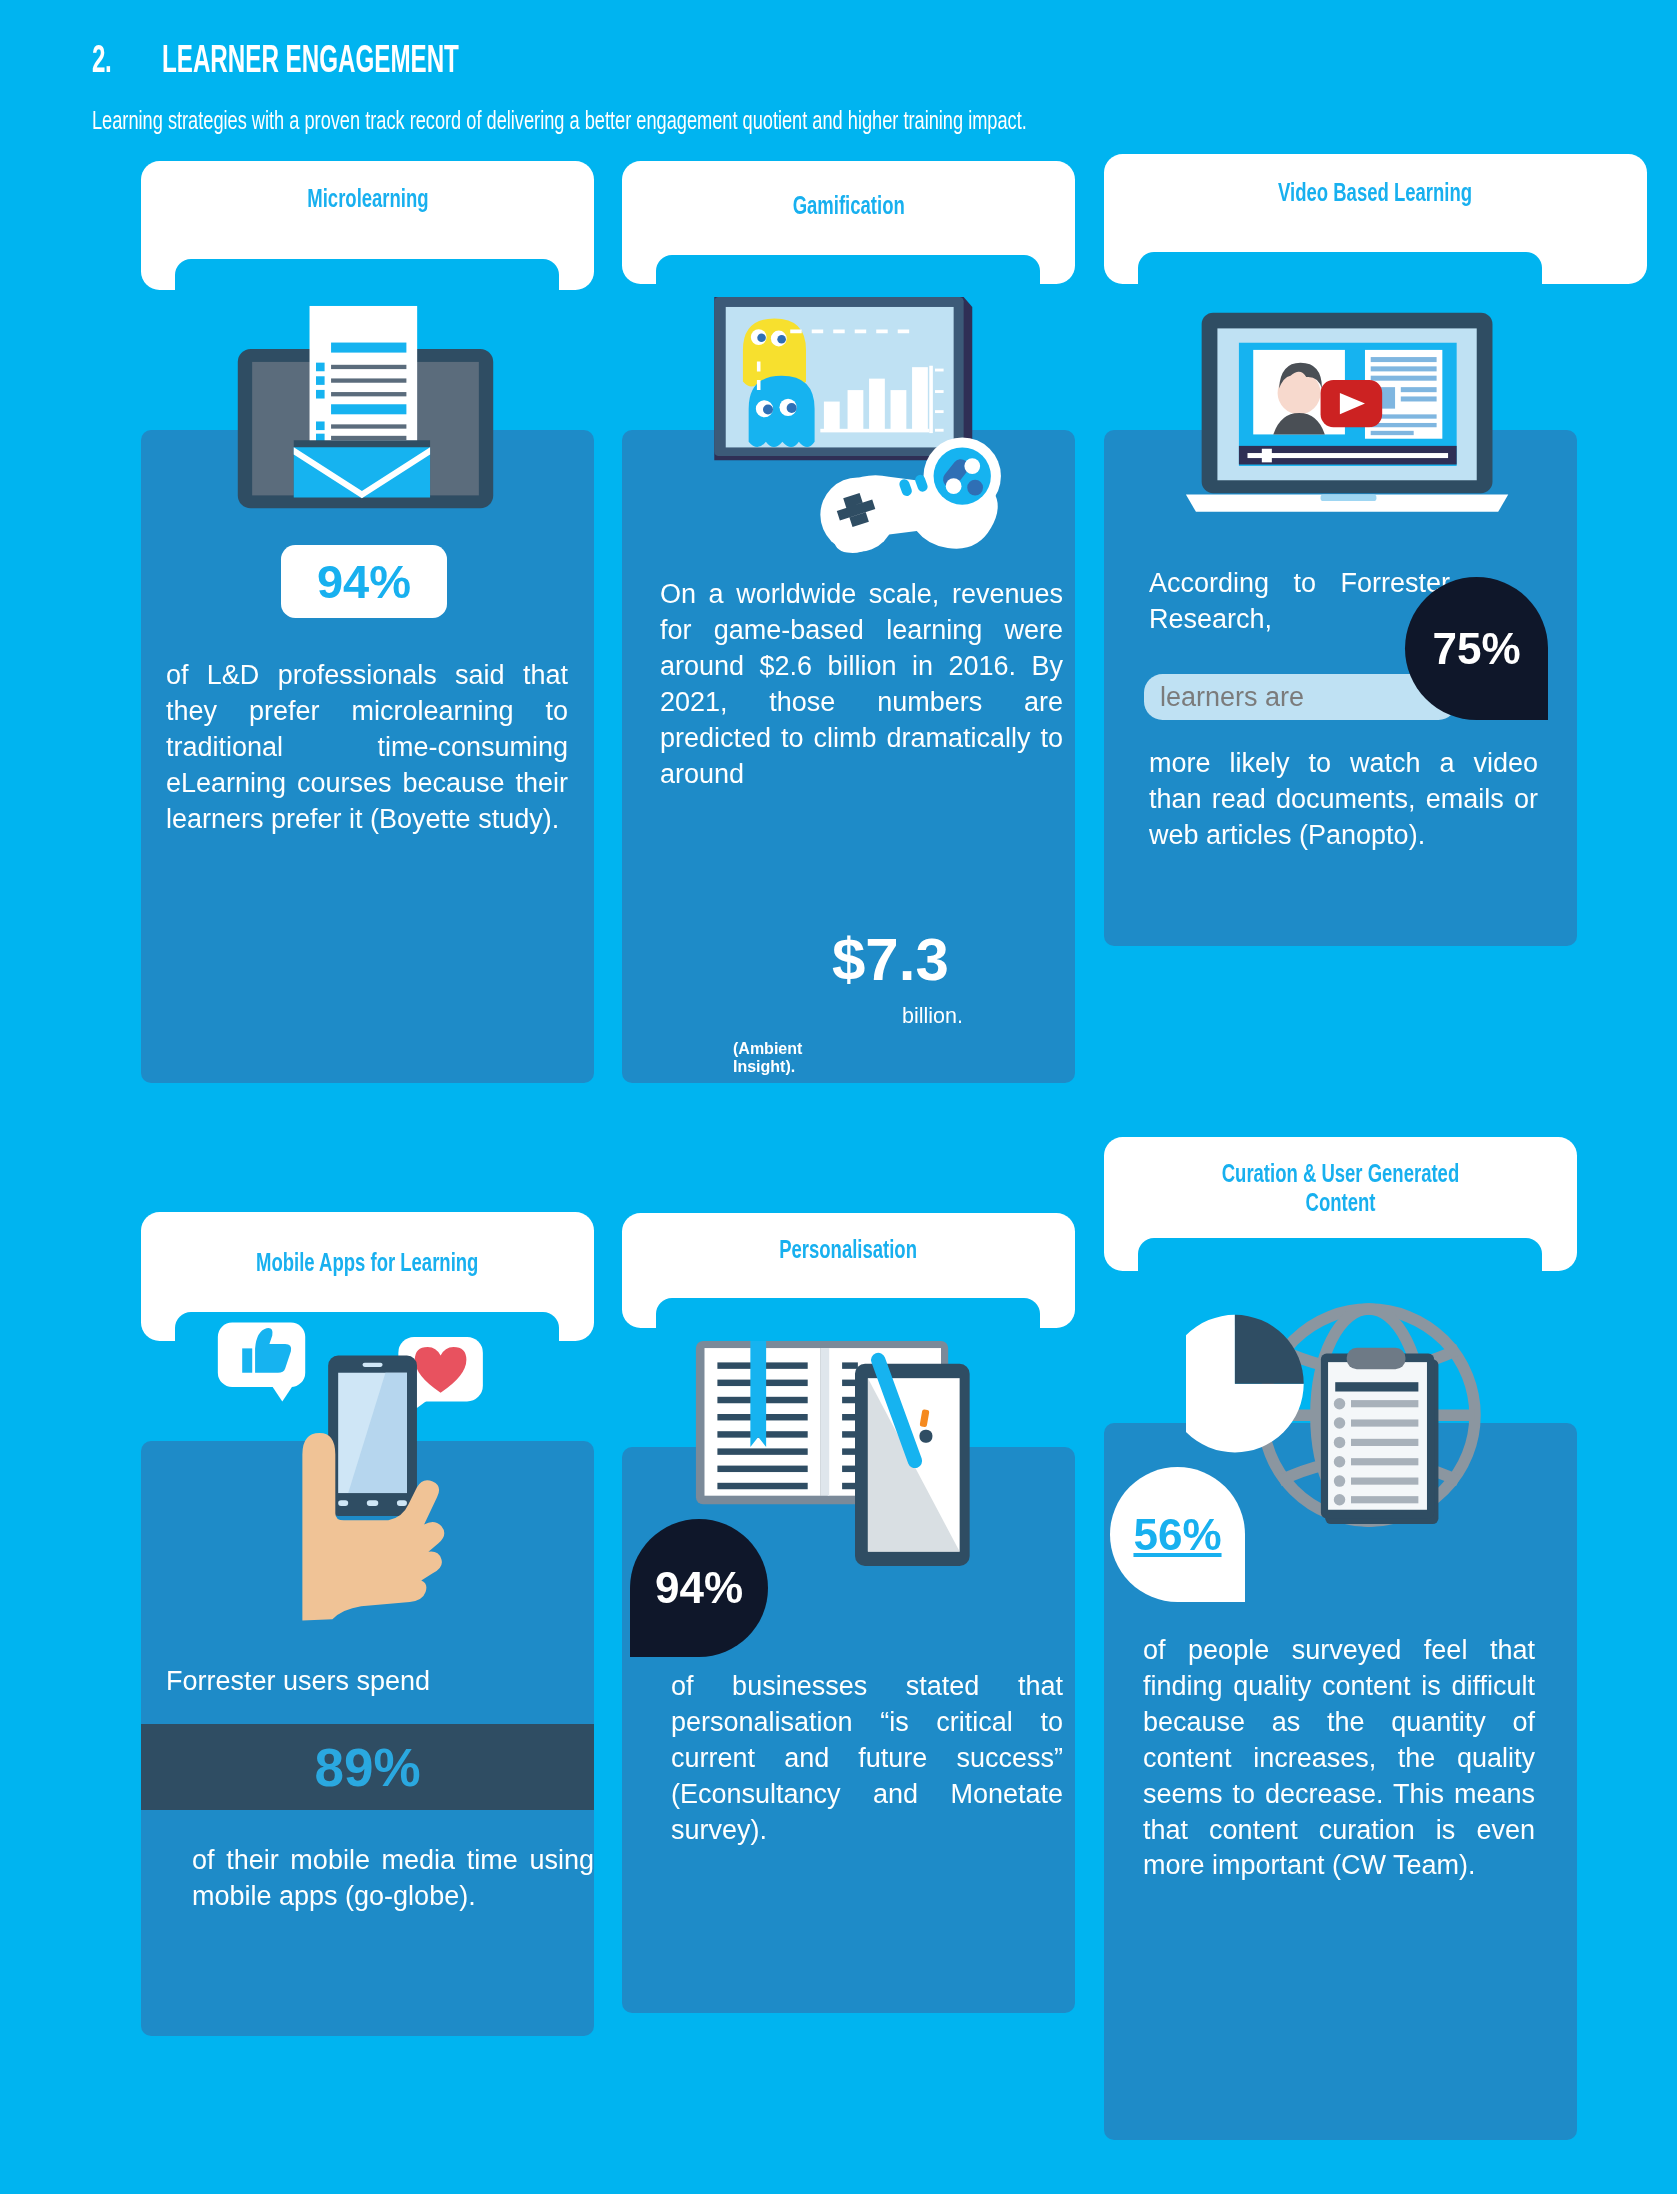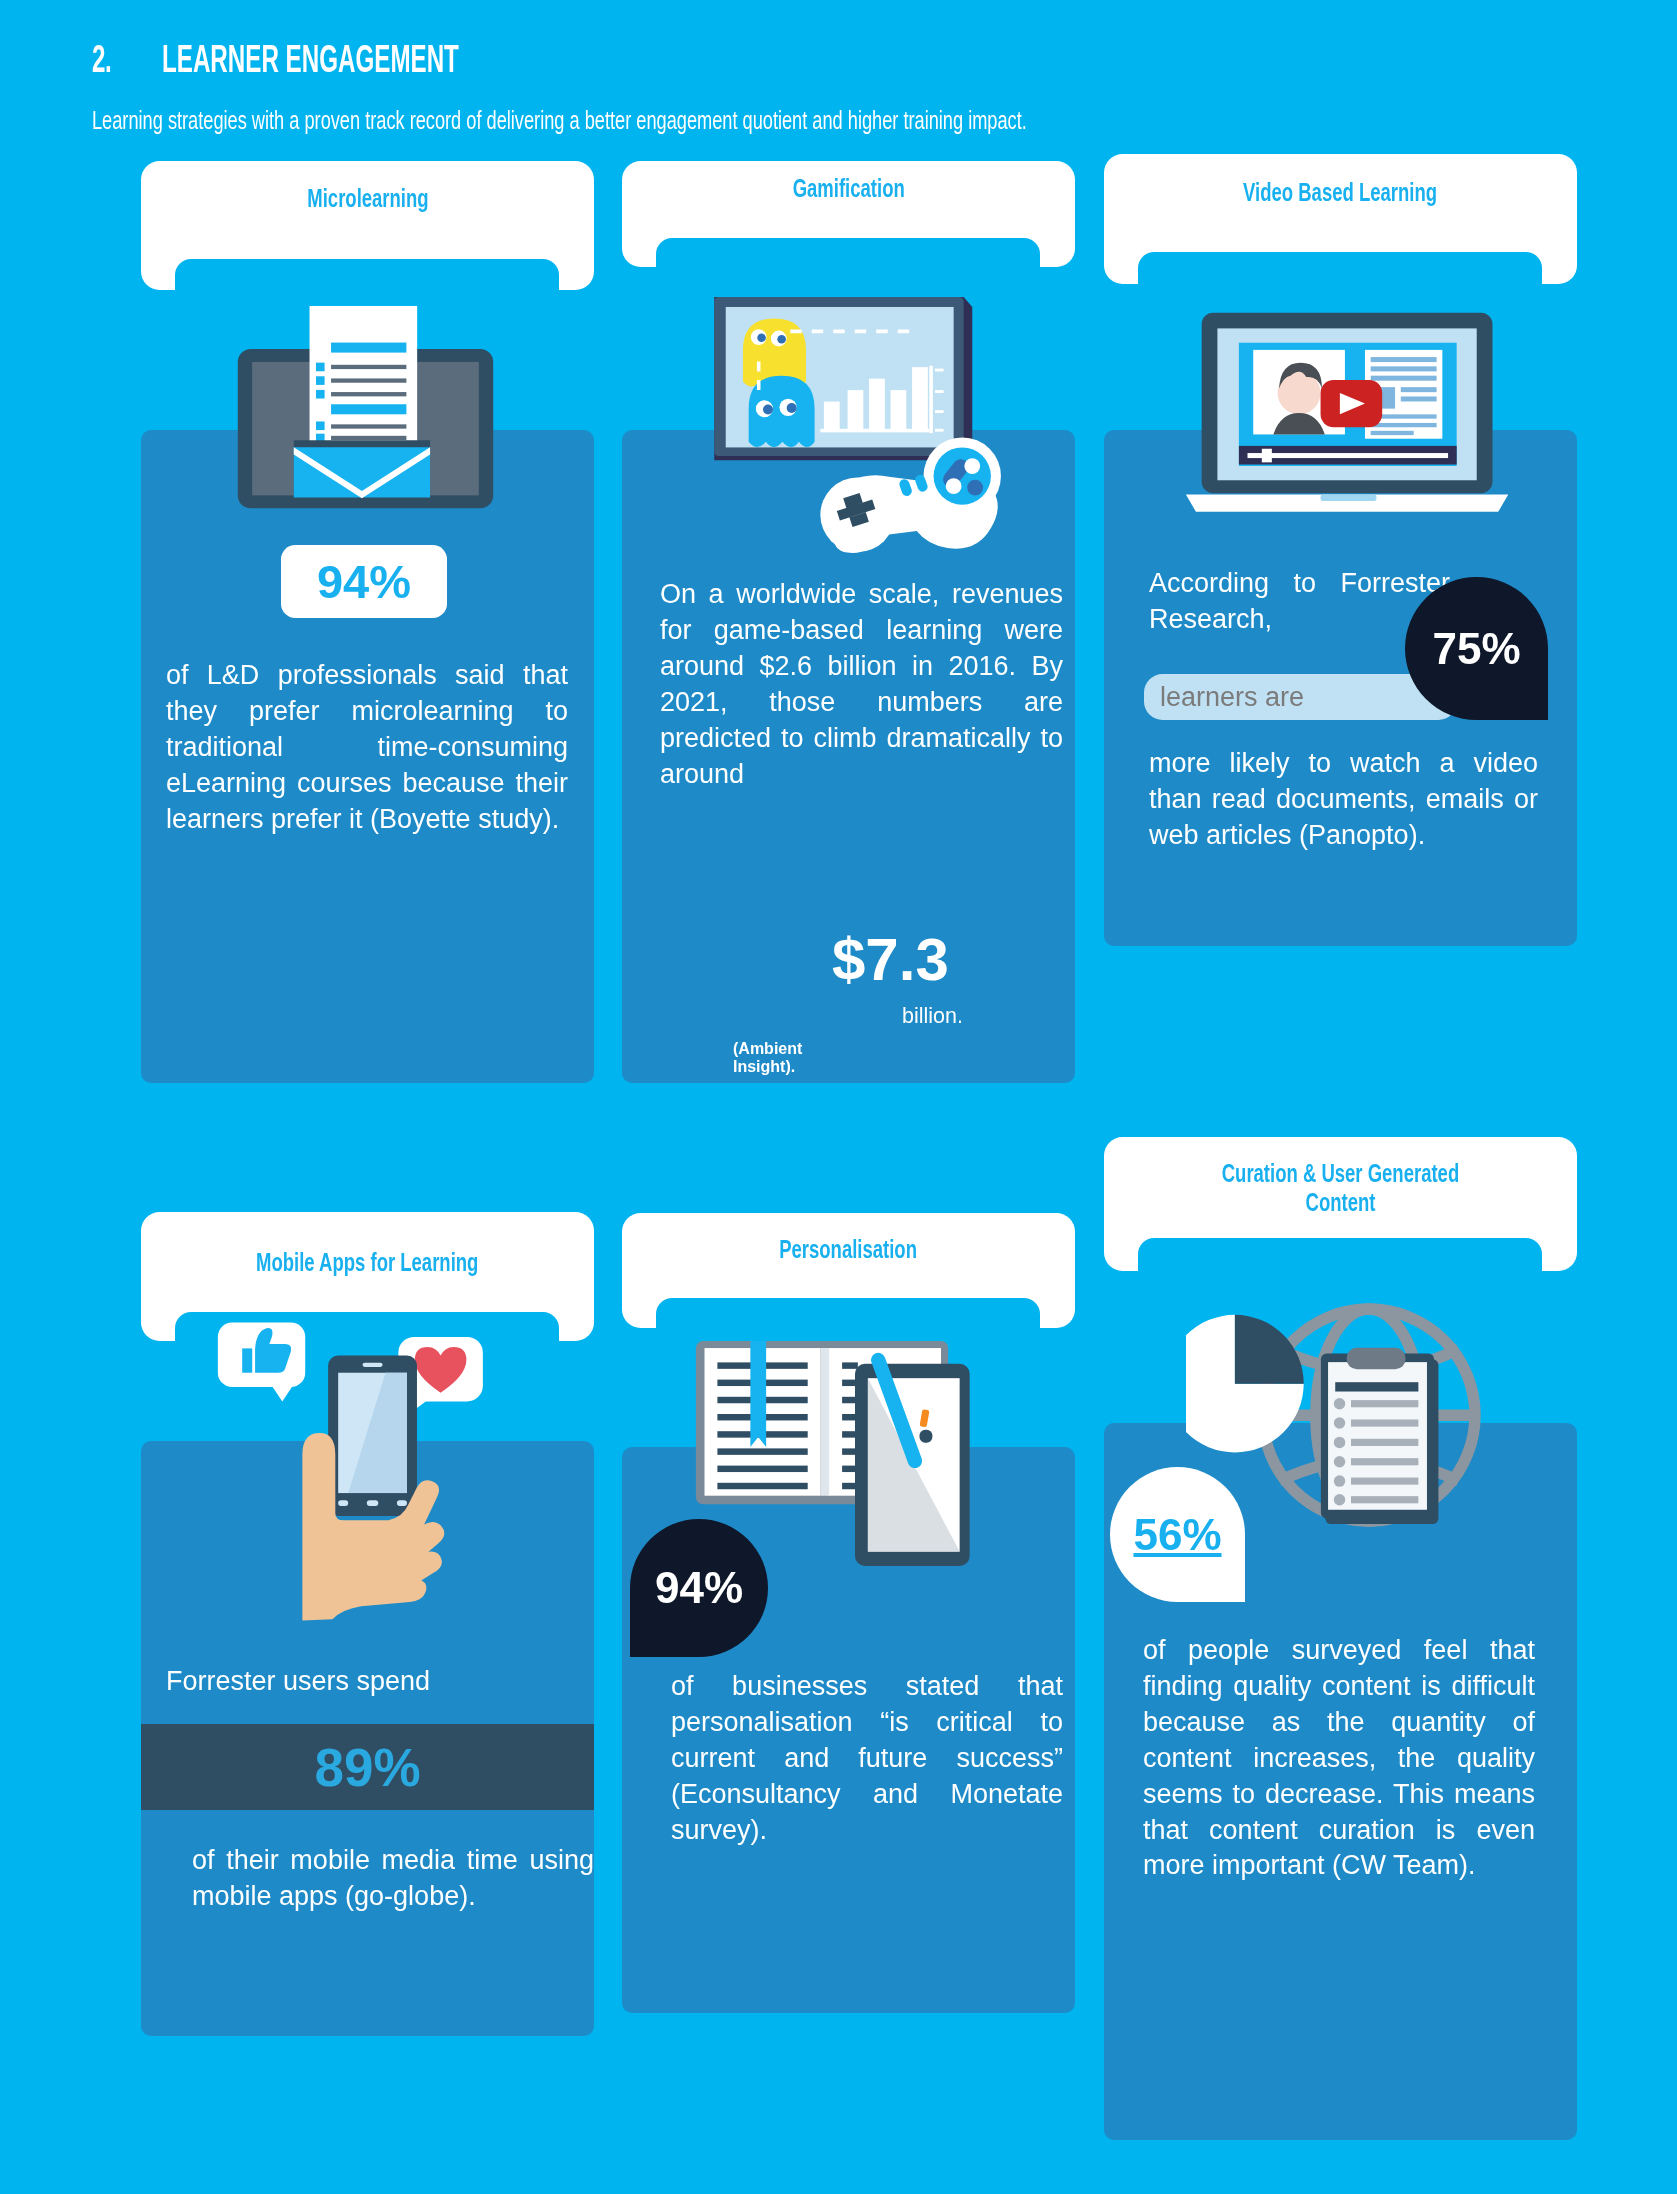--- a/index.html
+++ b/index.html
@@ -144,21 +144,21 @@
     </svg>
 
     <div class="chip-white-rect" style="left:281px;top:545px;width:166px;height:73px;">94%</div>
 
     <div class="para" style="left:166px;top:658px;width:402px;">of L&amp;D professionals said that they prefer microlearning to traditional time-consuming eLearning courses because their learners prefer it (Boyette study).</div>
   </div>
 
   <div class="card">
     <div class="body" style="left:622px;top:430px;width:453px;height:653px;"></div>
 
-    <div class="cap" style="left:622px;top:161px;width:453px;height:93px;padding-top:13px;">
+    <div class="cap" style="left:622px;top:161px;width:453px;height:93px;padding-top:30px;">
       <span class="cap-label">Gamification</span>
       <span class="cap-notch" style="left:34px;width:384px;height:30px;"></span>
     </div>
 
     <svg class="illo" style="left:677px;top:281px;" width="344" height="287" viewBox="0 0 480 400">
       <path d="M52 22 L400 22 L412 36 L412 245 L400 250 L52 250 Z" fill="#2f2f55"></path>
       <rect x="52" y="22" width="348" height="222" rx="6" fill="#3c5a78"></rect>
       <rect x="68" y="36" width="318" height="196" fill="#bfe1f3"></rect>
 
       <path d="M92 96 q0-44 44-44 q44 0 44 44 l0 44 q-10 14 -20 0 q-10 14 -22 0 q-12 14 -22 0 q-12 14 -24 0 z" fill="#f7e02e"></path>
@@ -204,21 +204,21 @@
     <div class="para" style="left:660px;top:577px;width:403px;">On a worldwide scale, revenues for game-based learning were around $2.6 billion in 2016. By 2021, those numbers are predicted to climb dramatically to around</div>
 
     <div class="big-money" style="left:832px;top:925px;">$7.3</div>
     <div class="sm-note" style="left:902px;top:1004px;">billion.</div>
     <div class="sm-note2" style="left:733px;top:1040px;">(Ambient Insight).</div>
   </div>
 
   <div class="card">
     <div class="body" style="left:1104px;top:430px;width:473px;height:516px;"></div>
 
-    <div class="cap" style="left:1104px;top:154px;width:473px;height:106px;padding-top:24.4px;">
+    <div class="cap" style="left:1104px;top:154px;width:543px;height:106px;padding-top:24.4px;">
       <span class="cap-label">Video Based Learning</span>
       <span class="cap-notch" style="left:34px;width:404px;height:33px;"></span>
     </div>
 
     <svg class="illo" style="left:1173px;top:304px;" width="351" height="215" viewBox="0 0 490 300">
       <rect x="40" y="12" width="406" height="252" rx="16" fill="#2f4d63"></rect>
       <rect x="62" y="34" width="362" height="212" fill="#bfe1f3"></rect>
       <rect x="92" y="54" width="304" height="172" fill="#16b3f0"></rect>
       <rect x="112" y="64" width="128" height="118" fill="#ffffff"></rect>
       <circle cx="176" cy="124" r="30" fill="#f7d9cd"></circle>

